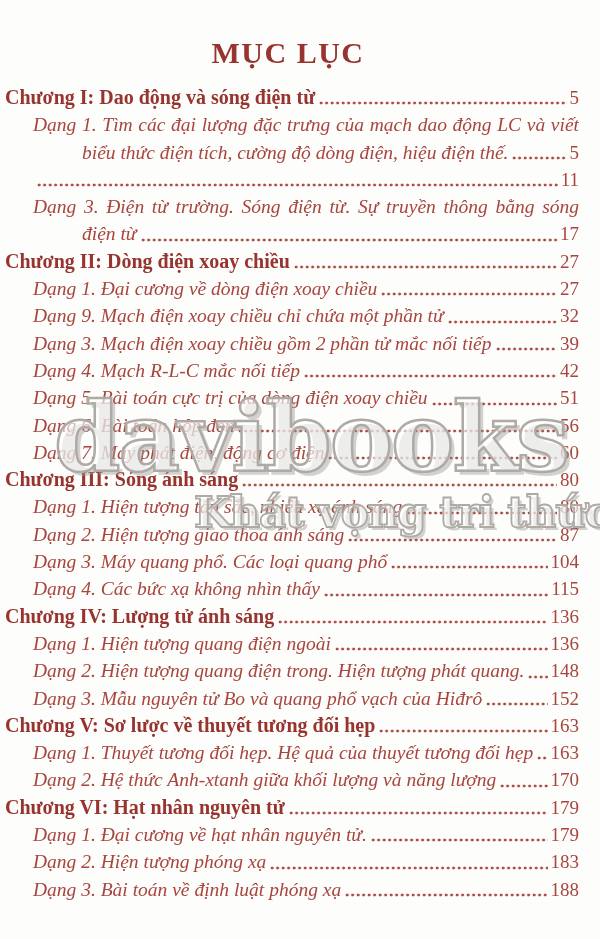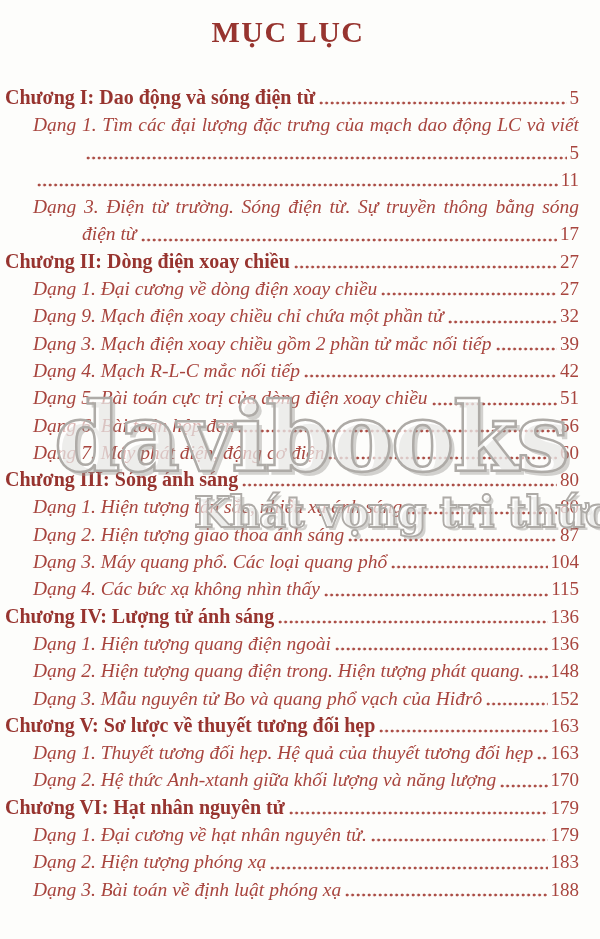--- a/index.html
+++ b/index.html
@@ -2,21 +2,21 @@
 <html style="--background: #fdfdfb; --chapter-text: #97342f; --item-text: #a8453e; --dot-color: #aa4c44; --watermark-stroke: #aeaba7; --watermark-fill: rgba(255,255,255,0.6);"><head>
 <meta charset="utf-8">
 <style>
   html,body{margin:0;padding:0;}
   body{width:600px;height:939px;font-family:"Liberation Serif","DejaVu Serif",serif;}
   .page{
     position:relative;width:600px;height:939px;overflow:hidden;
     background:var(--background,#fdfdfb);
   }
   .title{
-    position:absolute;top:15px;left:0;right:24px;text-align:center;
+    position:absolute;top:36px;left:0;right:24px;text-align:center;
     font-weight:bold;font-size:30px;letter-spacing:1.5px;
     color:var(--chapter-text,#97342f);
   }
   .toc{
     position:absolute;top:84px;left:5px;width:574px;
   }
   .row{
     display:flex;align-items:baseline;height:27.3px;line-height:27.3px;
     white-space:nowrap;overflow:hidden;
   }
@@ -56,20 +56,21 @@
     <div class="row chapter">
       <span class="label">Chương I: Dao động và sóng điện từ</span>
       <span class="dots"></span>
       <span class="pagenum">5</span>
     </div>
 
     <div class="row item nopage">
       <span class="label">Dạng 1. Tìm các đại lượng đặc trưng của mạch dao động LC và viết</span>
     </div>
     <div class="row cont">
+      <span class="label">biểu thức điện tích, cường độ dòng điện, hiệu điện thế.</span>
       <span class="dots"></span>
       <span class="pagenum">5</span>
     </div>
     <div class="row item">
       <span class="dots"></span>
       <span class="pagenum">11</span>
     </div>
     <div class="row item nopage">
       <span class="label">Dạng 3. Điện từ trường. Sóng điện từ. Sự truyền thông bằng sóng</span>
     </div>

